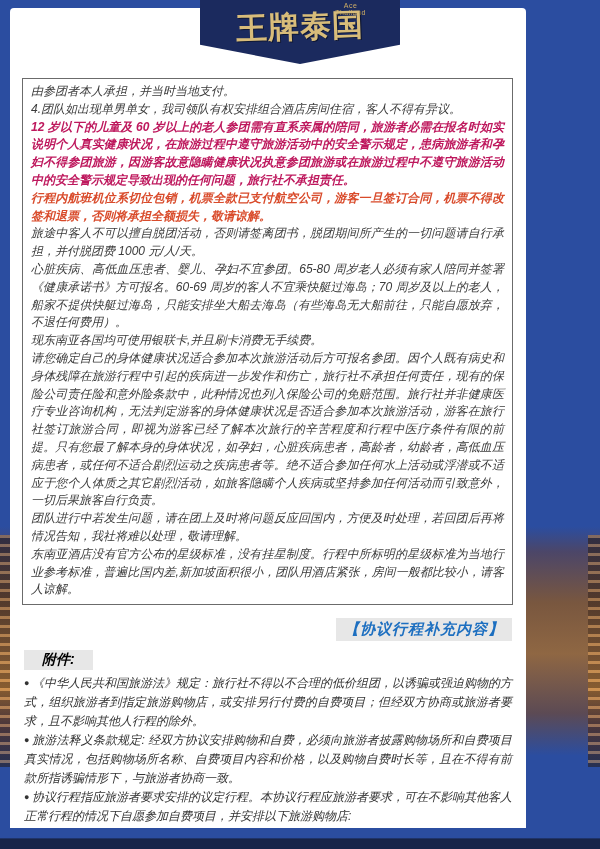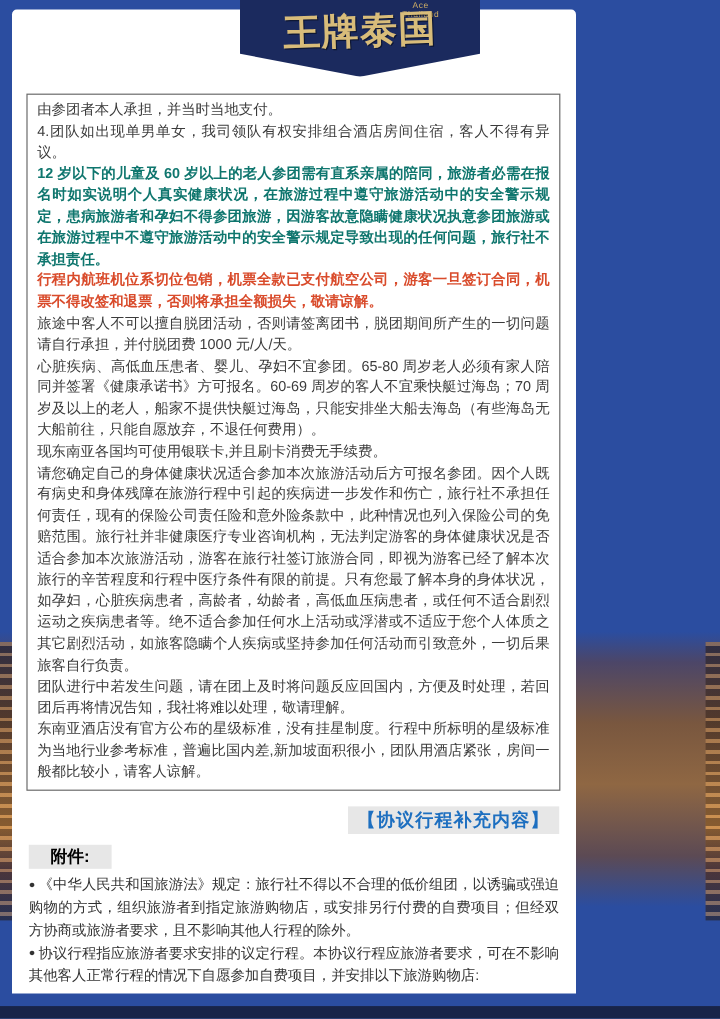--- a/index.html
+++ b/index.html
@@ -22,22 +22,22 @@
     position:absolute; width:12px; top:535px; height:232px;
     background:
       repeating-linear-gradient(180deg, rgba(255,190,110,.35) 0 3px, rgba(0,0,0,.25) 3px 9px),
       linear-gradient(180deg,#3f3c58 0%,#6d4c3a 28%,#a06f42 55%,#b37a40 66%,#63474e 82%,#33406e 100%);
   }
   .side-photo.left { left:0; }
   .side-photo.right { right:0; }
 
   
   .panel {
-    position:absolute; left:10px; top:8px; width:470px; height:820px;
-    background:#ffffff; border-radius:4px 4px 0 0; overflow:hidden;
+    position:absolute; left:10px; top:8px; width:516px; height:820px;
+    background:#ffffff; border-radius:4px 4px 0 0; overflow:hidden;font-style:italic;
   }
 
   
   .badge {
     position:absolute; left:50%; transform:translateX(-50%); top:0;
     width:200px; height:64px; background:#1b2a5e;
     clip-path:polygon(0 0,100% 0,100% 70%,50% 100%,0 70%);
     z-index:5; text-align:center;
   }
   .badge-en {
@@ -54,21 +54,21 @@
   }
 
   
   .textbox {
     margin:70px 13px 0 12px;
     border:1px solid #6b6b6b;
     padding:4px 8px 5px 8px;
     font-size:12px; line-height:17.8px; color:#3b3b3b;
   }
   .para { text-align:justify; }
-  .para.red { color:#0f766e; font-weight:bold; }
+  .para.red { color:#be185d; font-weight:bold; }
   .para.orange { color:#d94b2b; font-weight:bold; }
 
   
   .section { margin:13px 14px 0 14px; font-size:12px; color:#333; }
   .section-title-wrap { text-align:right; }
   .section-title {
     display:inline-block; background:#e7e7e7; color:#1d6fc0;
     font-size:15px; font-weight:bold; padding:2px 8px; letter-spacing:1px;
   }
   .attach-label {
@@ -102,20 +102,21 @@
     </div>
 
   <div class="section">
     <div class="section-title-wrap">
       <span class="section-title">【协议行程补充内容】</span>
     </div>
     <span class="attach-label">附件:</span>
 
     <ul class="bullets" id="bullet-list">
         <li class="bullet">《中华人民共和国旅游法》规定：旅行社不得以不合理的低价组团，以诱骗或强迫购物的方式，组织旅游者到指定旅游购物店，或安排另行付费的自费项目；但经双方协商或旅游者要求，且不影响其他人行程的除外。</li>
+        <li class="bullet">旅游法释义条款规定: 经双方协议安排购物和自费，必须向旅游者披露购物场所和自费项目真实情况，包括购物场所名称、自费项目内容和价格，以及购物自费时长等，且在不得有前款所指诱骗情形下，与旅游者协商一致。</li>
         <li class="bullet">协议行程指应旅游者要求安排的议定行程。本协议行程应旅游者要求，可在不影响其他客人正常行程的情况下自愿参加自费项目，并安排以下旅游购物店:</li>
       </ul>
 
     
 
     
     
   </div>
 </div>
 

